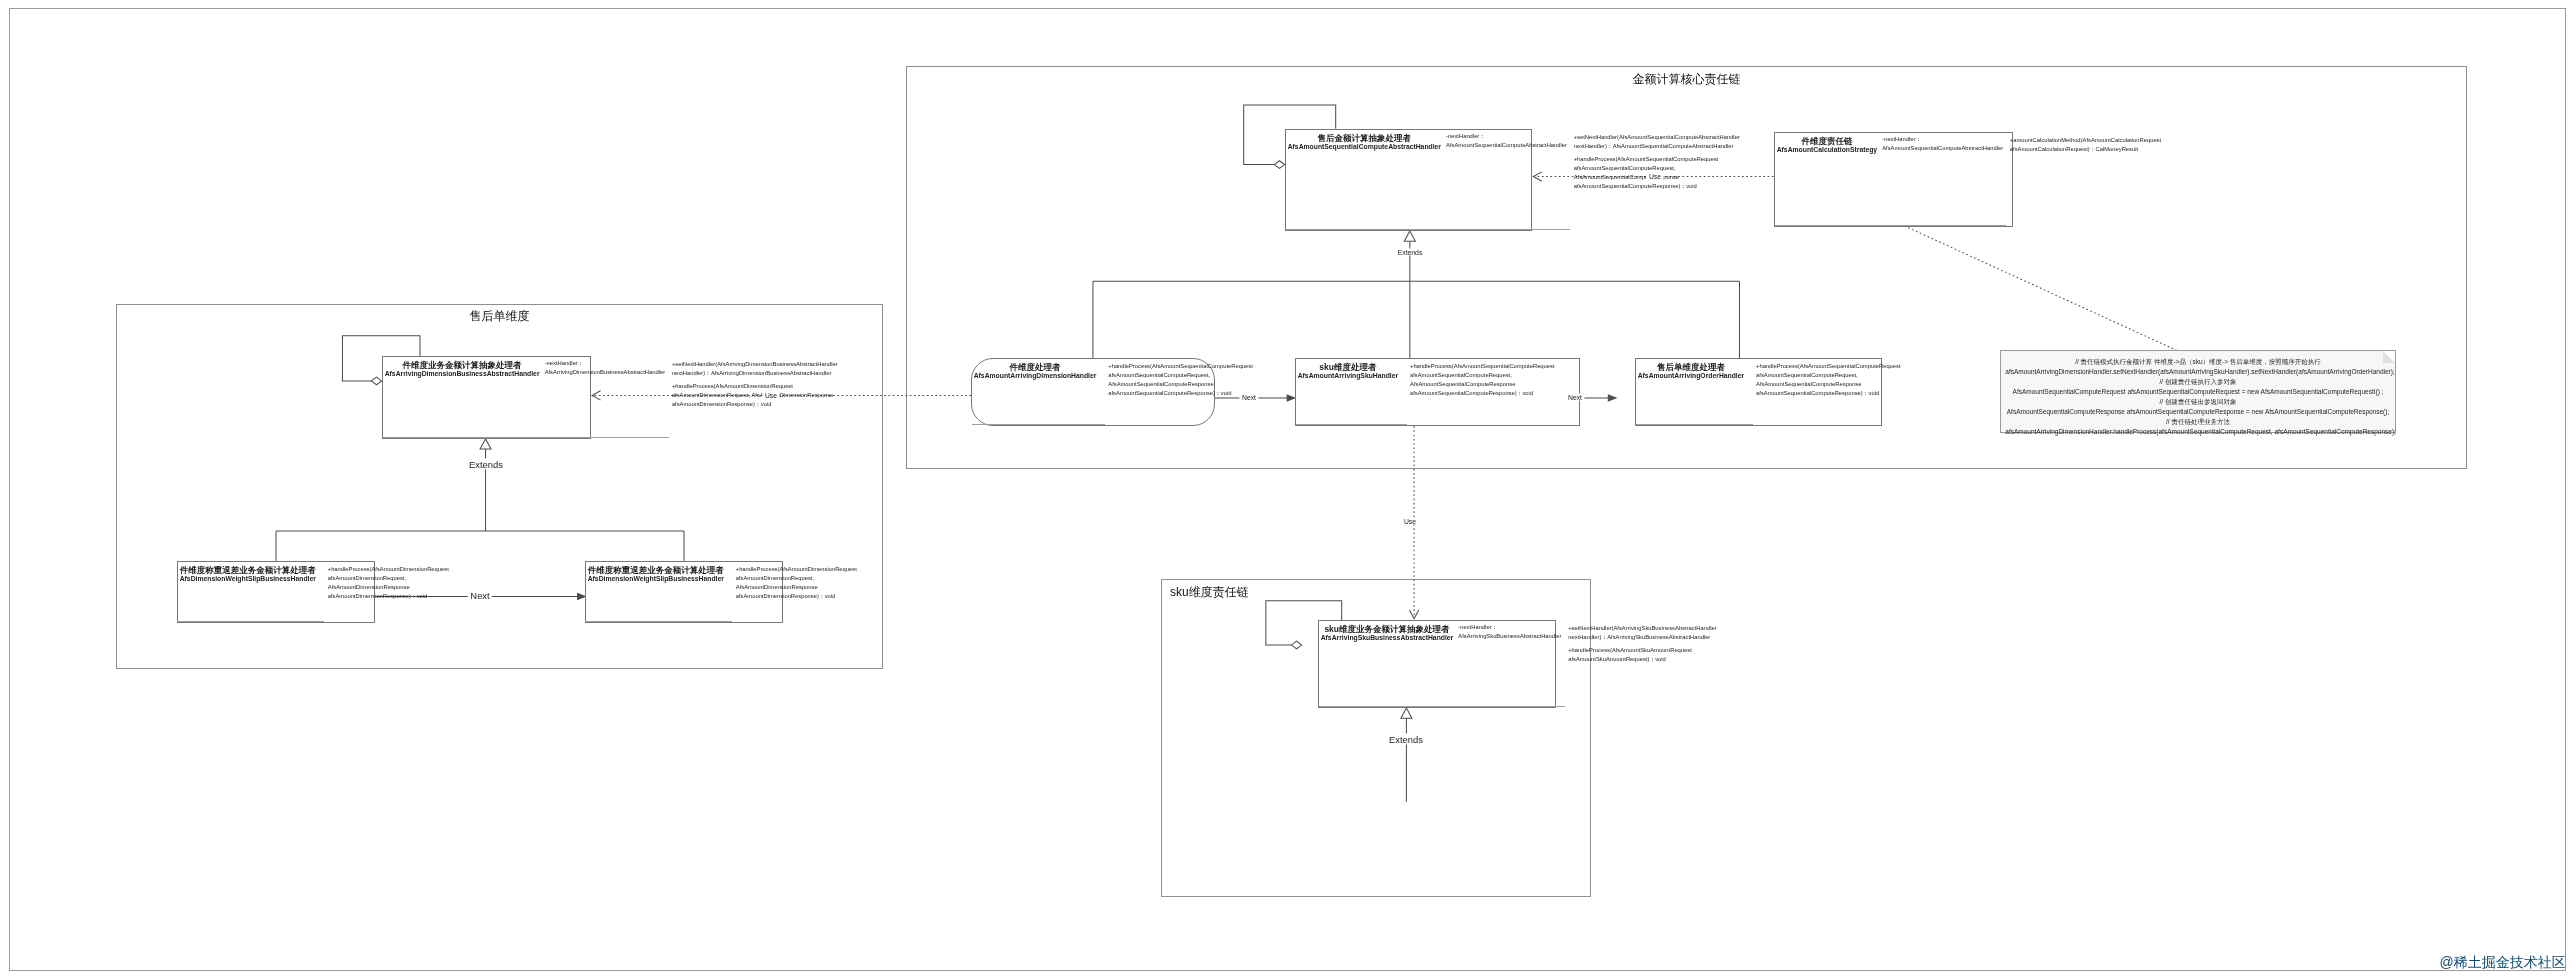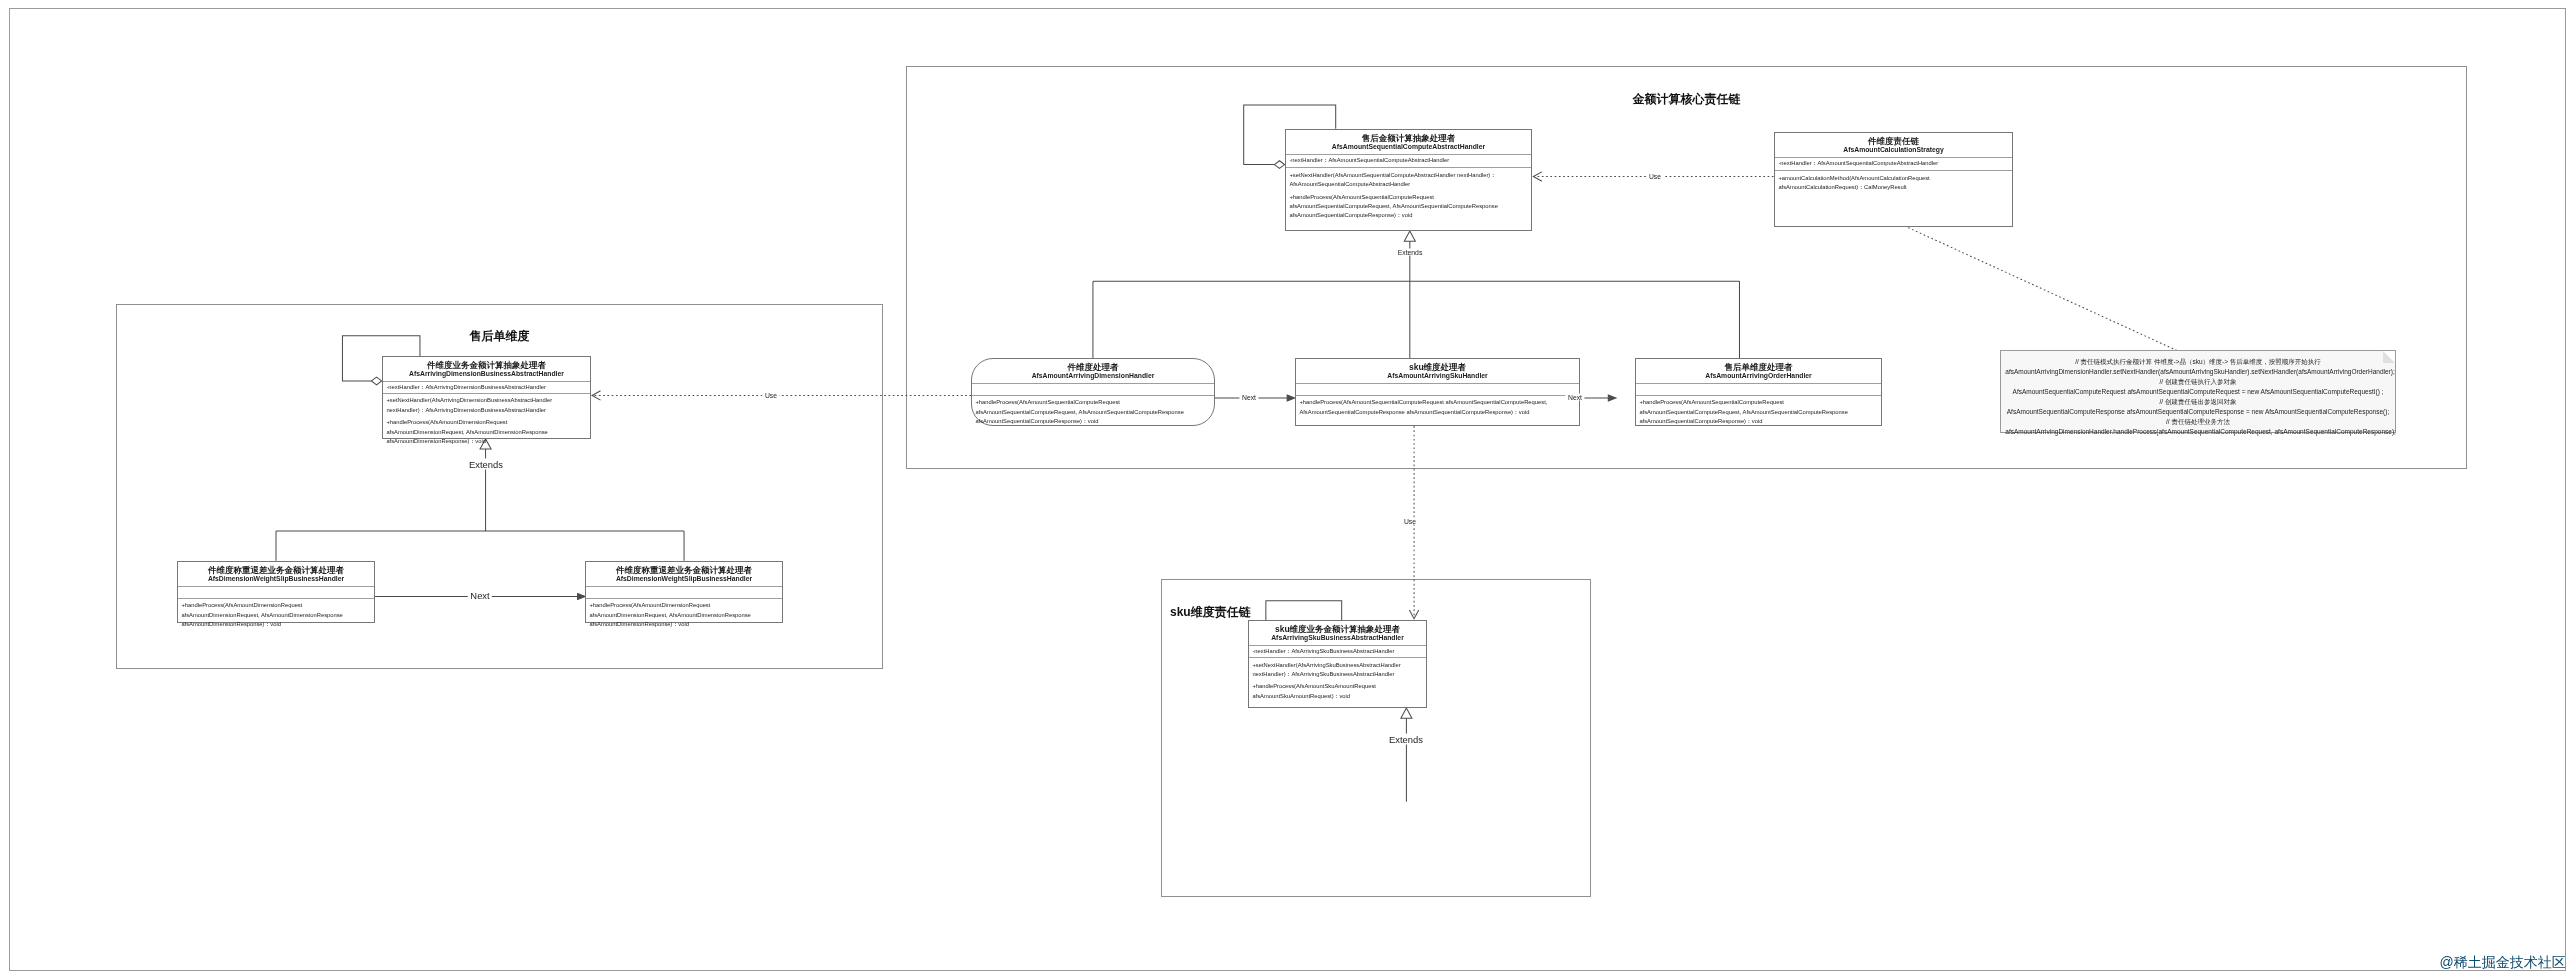--- a/index.html
+++ b/index.html
@@ -3,25 +3,25 @@
 <meta charset="utf-8">
 <style>
   html,body{margin:0;padding:0;background:#fff;}
   .canvas{position:relative;width:2576px;height:980px;background:#fff;overflow:hidden;
           font-family:"Liberation Sans","DejaVu Sans",sans-serif;color:#1c1c1c;}
   .outer-border{position:absolute;left:8.5px;top:7.7px;width:2557px;height:963px;
           border:1.7px solid #9b9b9b;box-sizing:border-box;}
   svg.wires{position:absolute;left:0;top:0;pointer-events:none;}
   
   .region{position:absolute;border:0.9px solid #8f8f8f;box-sizing:border-box;background:transparent;}
-  .region-title{position:absolute;font-size:12px;font-weight:700;color:#111;white-space:nowrap;margin-top:20px;}
+  .region-title{position:absolute;font-size:12px;font-weight:400;color:#111;white-space:nowrap;}
   .rt-center{text-align:center;}
   
   .cls{position:absolute;background:#fff;border:0.9px solid #767676;box-sizing:border-box;
-       display:flex;flex-direction:column;}
+       display:flex;flex-direction:row;}
   .hd{border-bottom:0.9px solid #9e9e9e;padding:2.6px 1.7px 1.7px;text-align:center;}
   .cn{font-size:8.5px;font-weight:bold;line-height:1.25;}
   .en{font-size:6.8px;font-weight:bold;line-height:1.3;}
   .attrs{border-bottom:0.9px solid #9e9e9e;padding:1.7px 3.4px;min-height:7.7px;}
   .mets{padding:2.6px 3.4px;flex:1;}
   .row{font-size:5.8px;line-height:1.6;margin:0 0 3.4px;word-wrap:break-word;}
   .attrs .row{margin:0;}
   
   .note{position:absolute;background:#f7f7f7;border:0.9px solid #9a9a9a;box-sizing:border-box;
         padding:6px 4.3px;text-align:center;}
@@ -196,21 +196,21 @@
     <div class="hd">
       <div class="cn">件维度称重退差业务金额计算处理者</div>
       <div class="en">AfsDimensionWeightSlipBusinessHandler</div>
     </div>
     <div class="attrs"></div>
     <div class="mets">
       <div class="row">+handleProcess(AfsAmountDimensionRequest afsAmountDimensionRequest, AfsAmountDimensionResponse afsAmountDimensionResponse)：void</div>
     </div>
   </div>
 
-  <div class="cls" style="left:1248px;top:620px;width:179px;height:88px;justify-content:flex-end;">
+  <div class="cls" style="left:1318px;top:620px;width:238px;height:88px;">
     <div class="hd">
       <div class="cn">sku维度业务金额计算抽象处理者</div>
       <div class="en">AfsArrivingSkuBusinessAbstractHandler</div>
     </div>
     <div class="attrs">
         <div class="row">-nextHandler：AfsArrivingSkuBusinessAbstractHandler</div>
       </div>
     <div class="mets">
       <div class="row">+setNextHandler(AfsArrivingSkuBusinessAbstractHandler nextHandler)：AfsArrivingSkuBusinessAbstractHandler</div>
       <div class="row">+handleProcess(AfsAmountSkuAmountRequest afsAmountSkuAmountRequest)：void</div>

